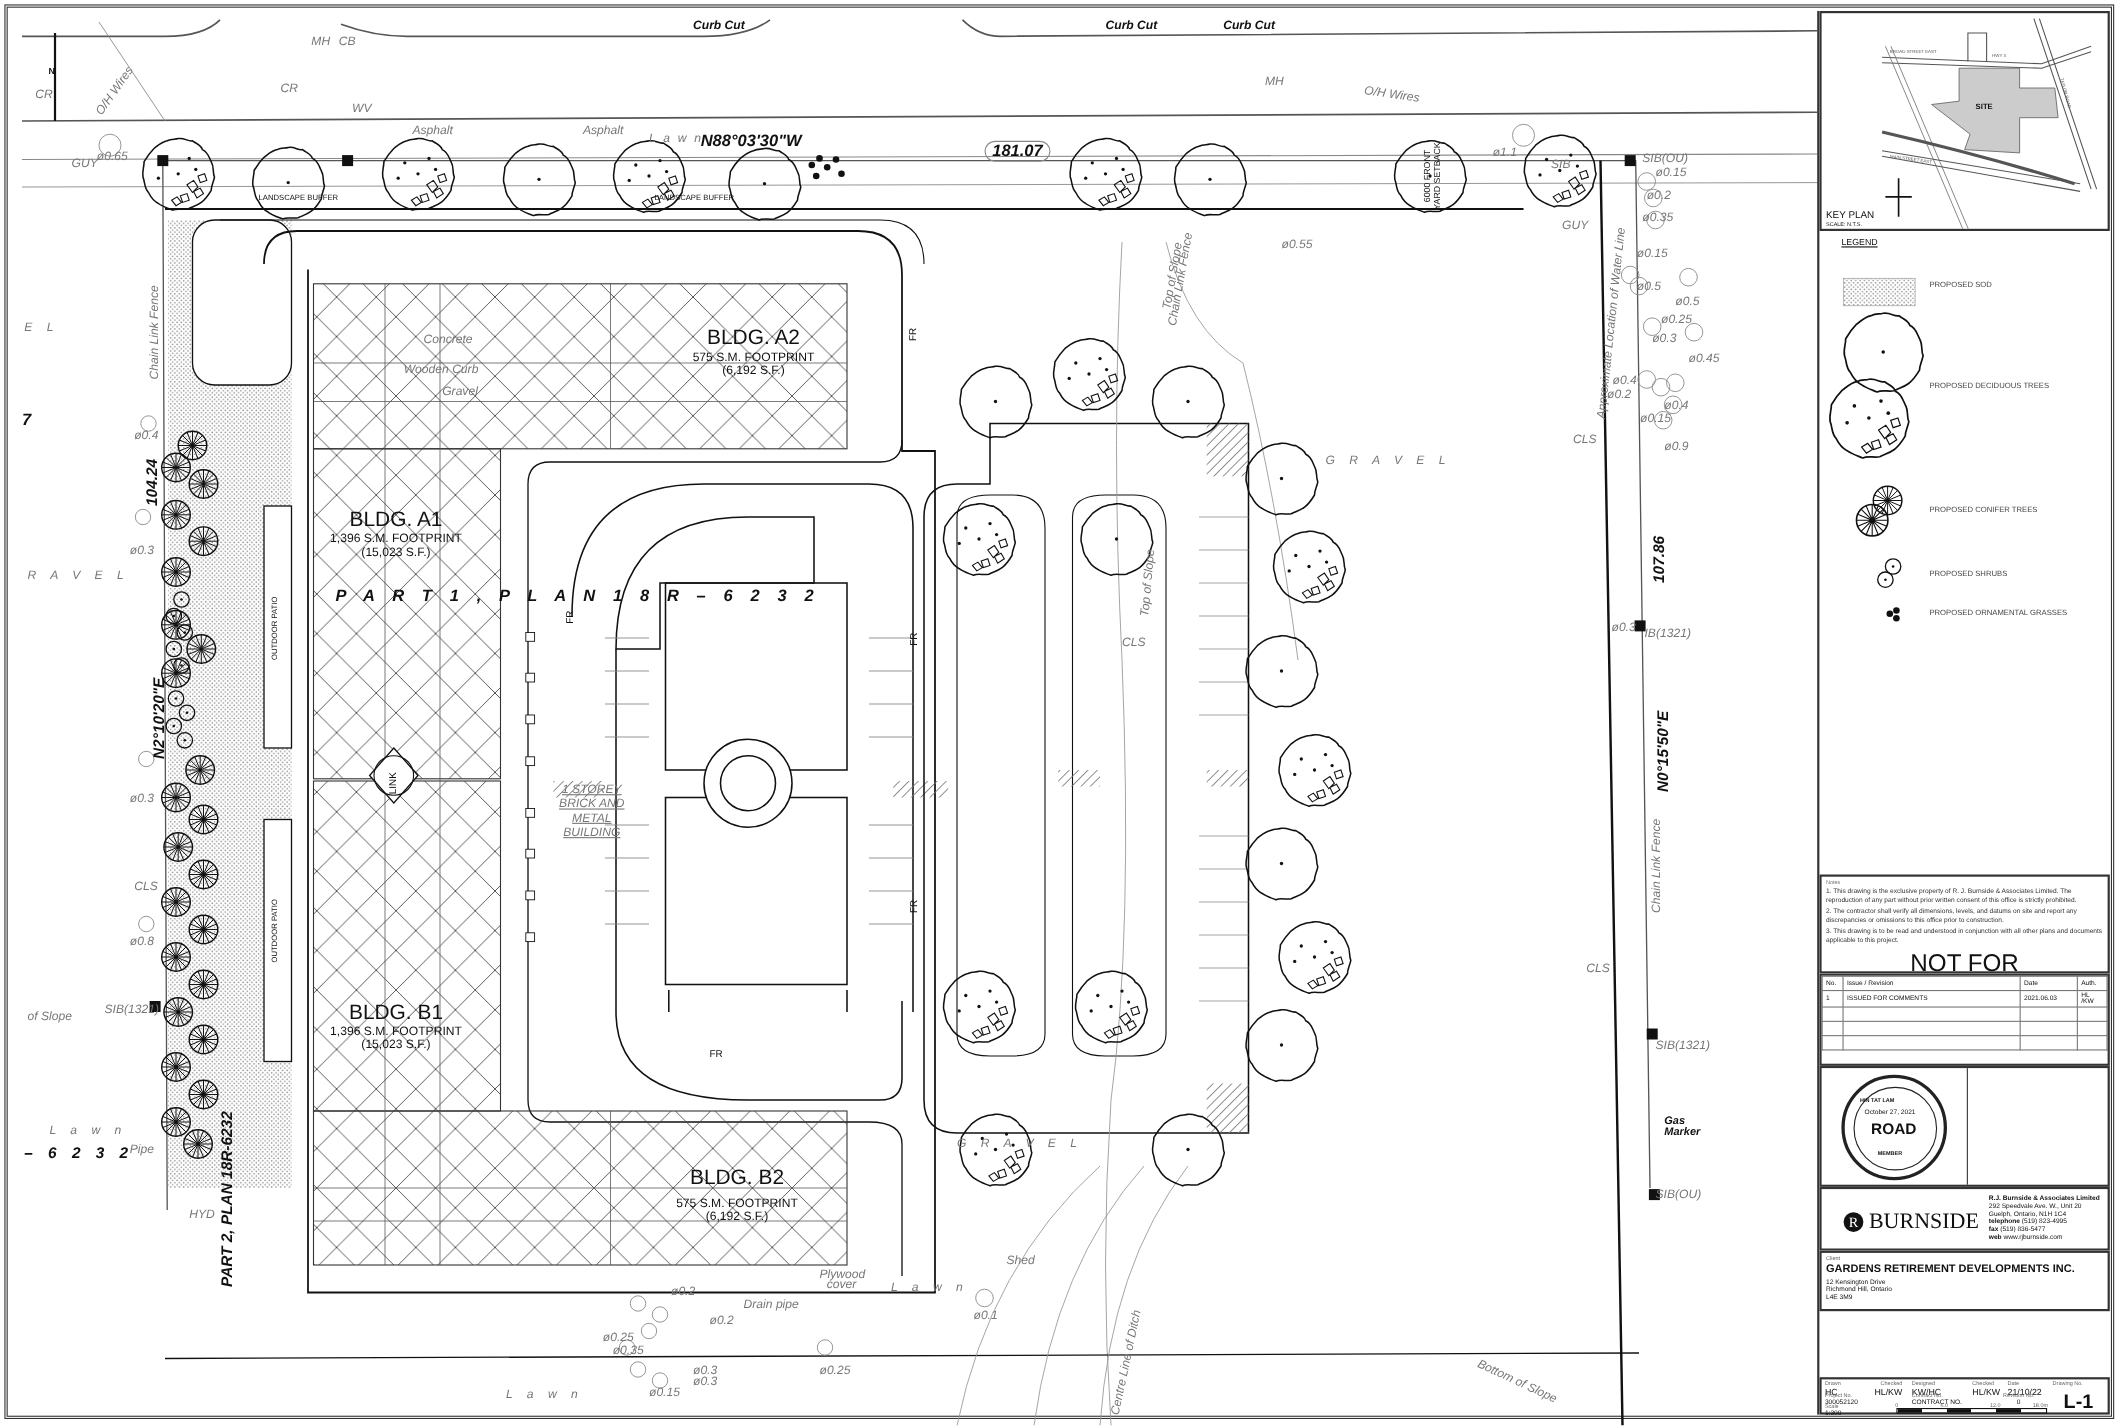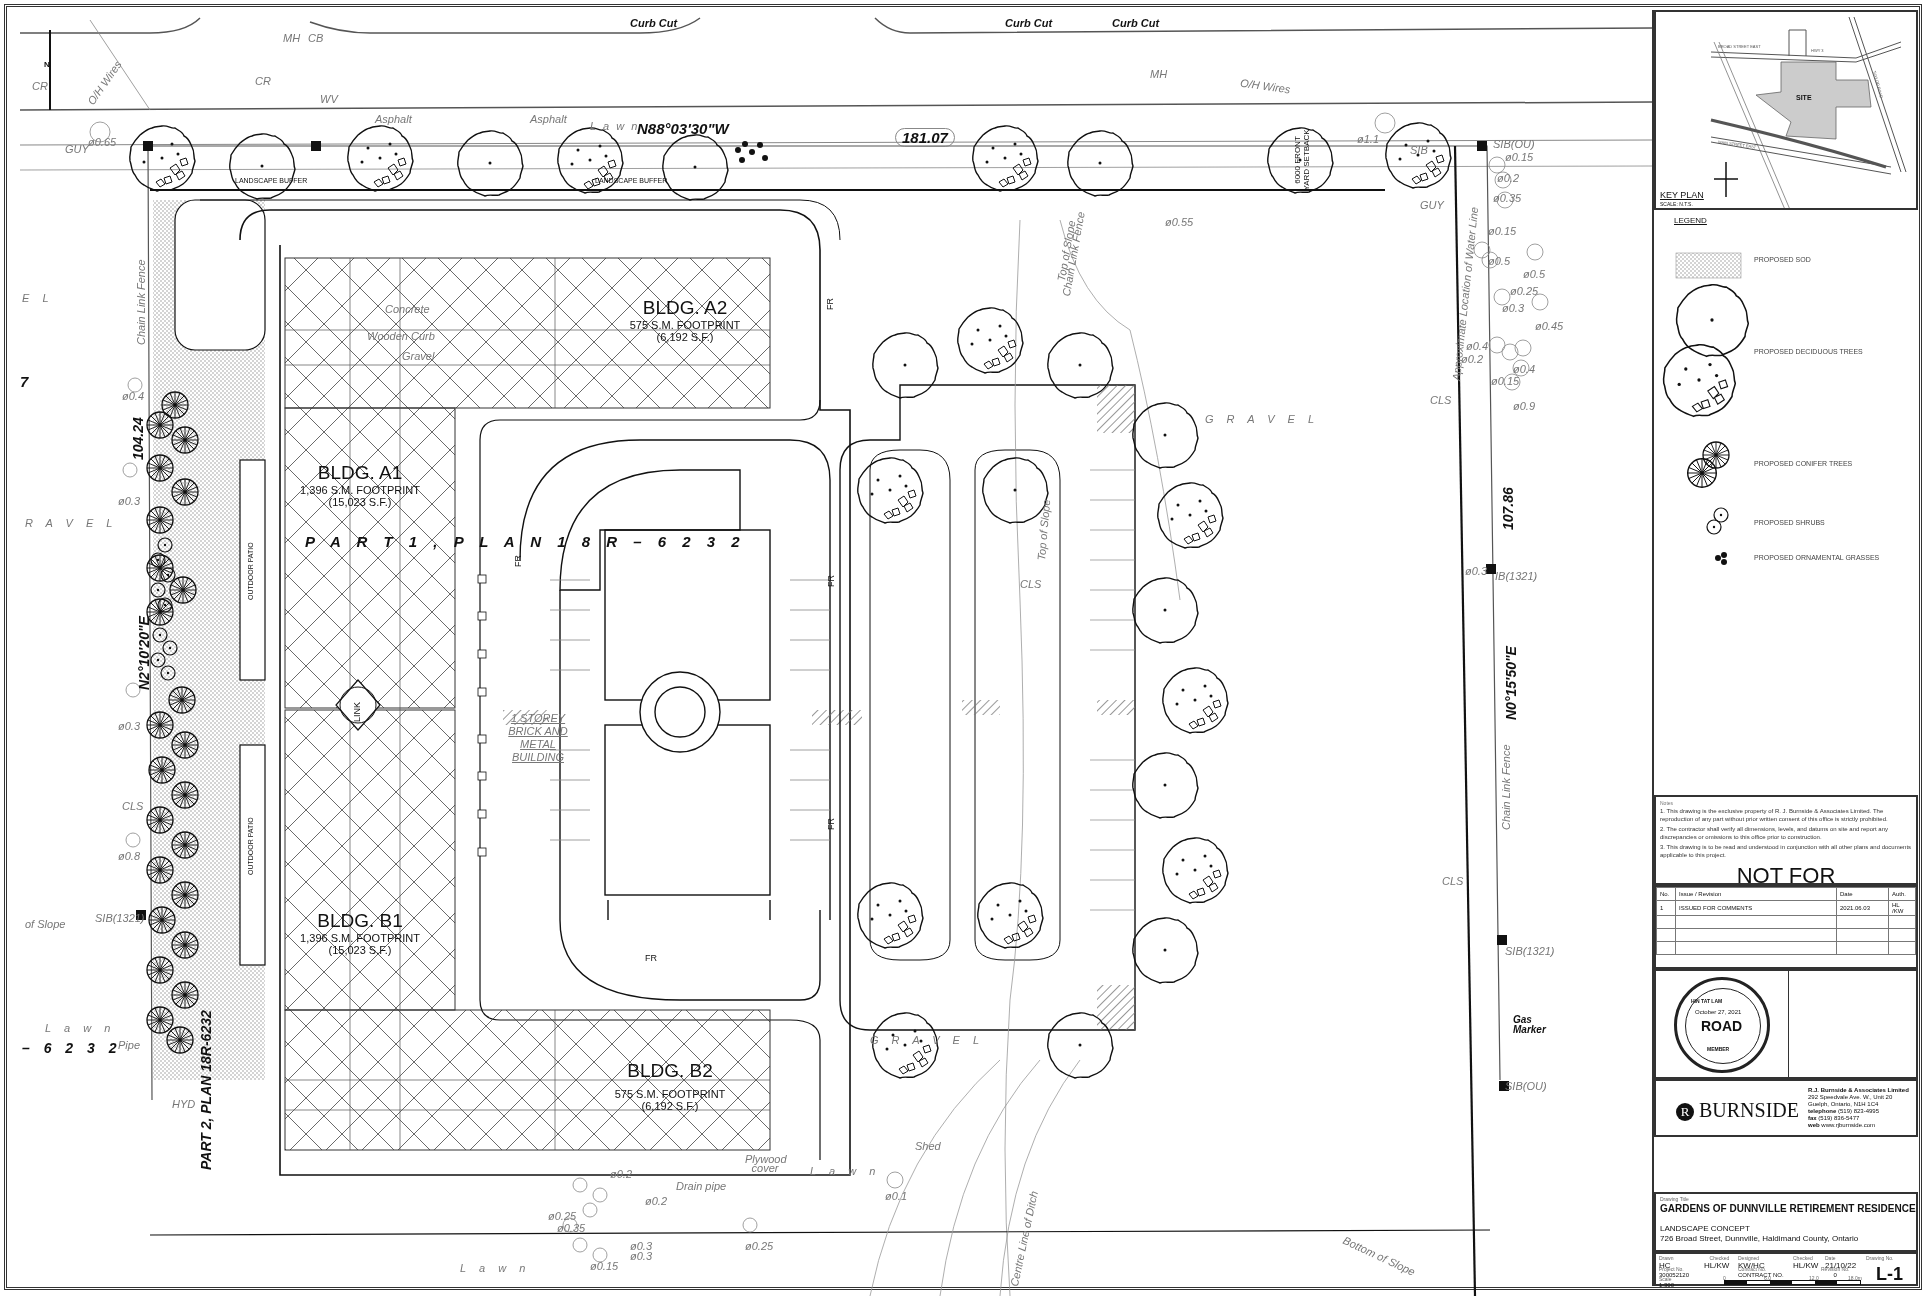--- a/index.html
+++ b/index.html
@@ -427,21 +427,21 @@
       <path d="M55 108 Q150 130 230 155" fill="none" stroke="#555" stroke-width="3"></path>
       <polygon points="125,50 180,50 180,68 212,68 215,95 180,95 180,127 130,124 135,110 100,83 125,80" fill="#ccc" stroke="#666" stroke-width="0.8"></polygon>
       <line x1="70" y1="150" x2="70" y2="185" stroke="#111" stroke-width="1.5"></line>
       <line x1="58" y1="167" x2="82" y2="167" stroke="#111" stroke-width="1.5"></line>
     </svg>
     <div class="t" style="left:140px;top:82px;font-size:7px;font-weight:bold;">SITE</div>
     <div class="t" style="left:62px;top:32px;font-size:4px;color:#555;">BROAD STREET EAST</div>
     <div class="t" style="left:155px;top:36px;font-size:4px;color:#555;">HWY 3</div>
     <div class="t" style="left:62px;top:130px;font-size:4px;color:#555;transform:rotate(8deg);">MAIN STREET EAST</div>
     <div class="t" style="left:208px;top:70px;font-size:4px;color:#555;transform:rotate(75deg);">TAYLOR ROAD</div>
-    <div class="t" style="left:4px;top:178px;font-size:9px;text-decoration:underline;">KEY PLAN</div>
+    <div class="t" style="left:4px;top:178px;font-size:9px;">KEY PLAN</div>
     <div class="t" style="left:4px;top:189px;font-size:5px;">SCALE: N.T.S.</div>
   </div>
 
   <div style="position:absolute;left:0;top:200px;width:264px;height:585px;">
     <div class="t" style="left:20px;top:6px;font-size:8px;text-decoration:underline;">LEGEND</div>
     <svg width="100" height="360" viewBox="0 0 100 360" style="position:absolute;left:0;top:20px;">
       <rect x="22" y="23" width="65" height="25" fill="url(#sod)" stroke="#999" stroke-width="0.6"></rect>
       <g transform="translate(58,90) scale(1.1)">
           <use href="#dtree"></use>
         </g>
@@ -539,27 +539,30 @@
     <div class="t" style="left:152px;top:6px;font-size:6px;line-height:7px;">
       <div style="font-weight:bold;">R.J. Burnside &amp; Associates Limited</div>
       <div>292 Speedvale Ave. W., Unit 20</div>
       <div>Guelph, Ontario, N1H 1C4</div>
       <div><b>telephone</b> <span>(519) 823-4995</span></div>
       <div><b>fax</b> <span>(519) 836-5477</span></div>
       <div><b>web</b> <span>www.rjburnside.com</span></div>
     </div>
   </div>
 
-
-  <div class="box" style="top:1182px;height:60px;">
-    <div class="t tb-label" style="left:4px;top:2px;">Drawing Title</div>
-    <div class="t" style="left:4px;top:9px;font-size:10px;font-weight:bold;">GARDENS OF DUNNVILLE RETIREMENT RESIDENCE</div>
-    <div class="t" style="left:4px;top:30px;font-size:8px;">LANDSCAPE CONCEPT</div>
-    <div class="t" style="left:4px;top:40px;font-size:8px;">726 Broad Street, Dunnville, Haldimand County, Ontario</div>
-  </div>
+  <div class="box" style="top:1127px;height:55px;">
+    <div class="t tb-label" style="left:4px;top:2px;">Client</div>
+    <div class="t" style="left:4px;top:9px;font-size:10px;font-weight:bold;">GARDENS RETIREMENT DEVELOPMENTS INC.</div>
+    <div class="t" style="left:4px;top:24px;font-size:6px;line-height:7px;">
+      <div>12 Kensington Drive</div>
+      <div>Richmond Hill, Ontario</div>
+      <div>L4E 3M9</div>
+    </div>
+  </div>
+
 
   <div class="box" style="top:1242px;height:34px;">
     <div class="t" style="left:3px;top:1px;">
         <div class="tb-label">Drawn</div>
         <div class="tb-val">HC</div>
       </div>
     <div class="t" style="left:48px;top:1px;text-align:right;">
         <div class="tb-label">Checked</div>
         <div class="tb-val">HL/KW</div>
       </div>

